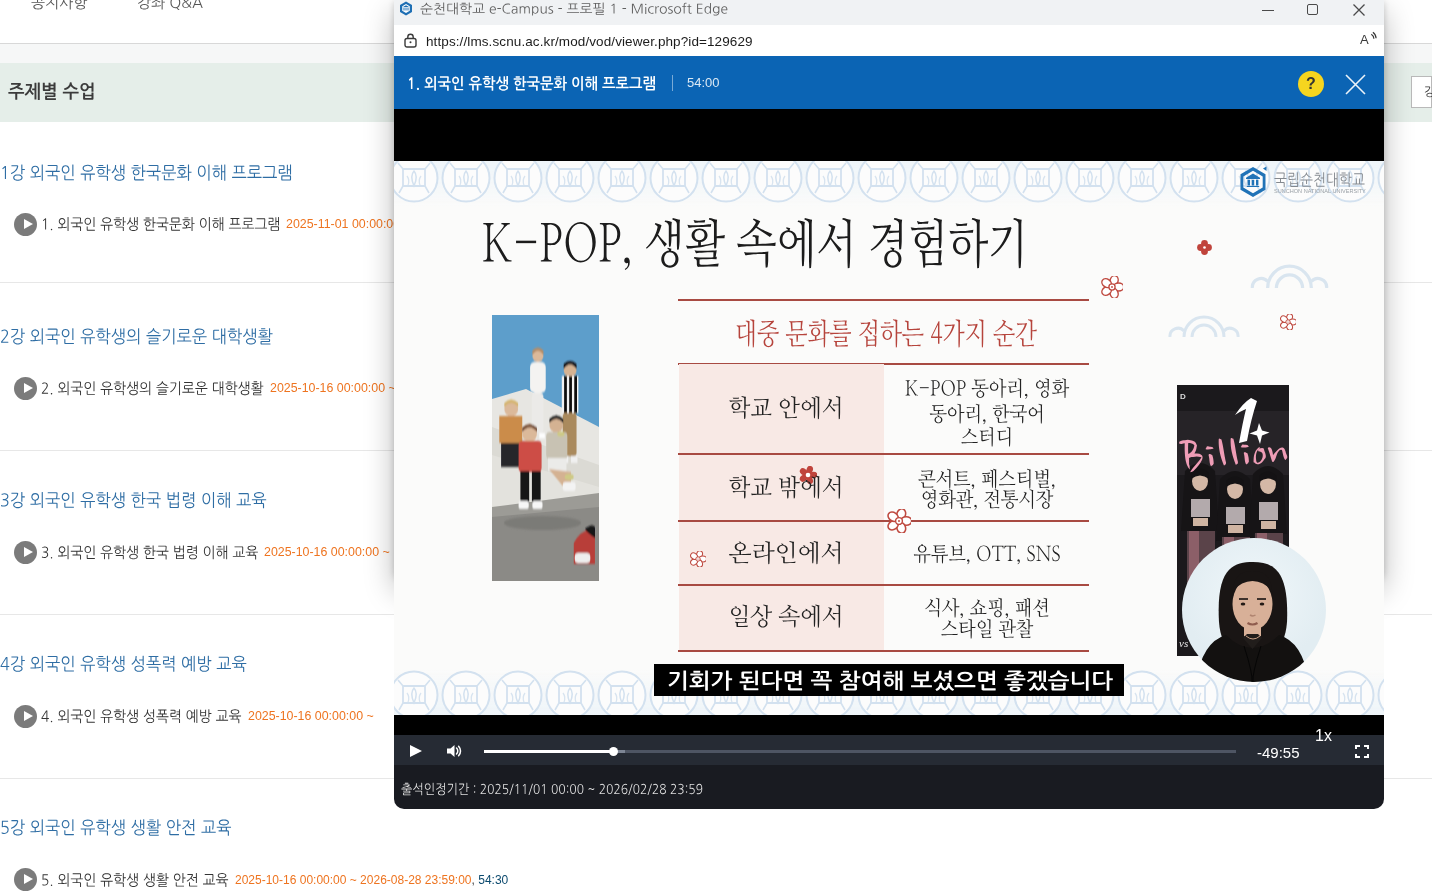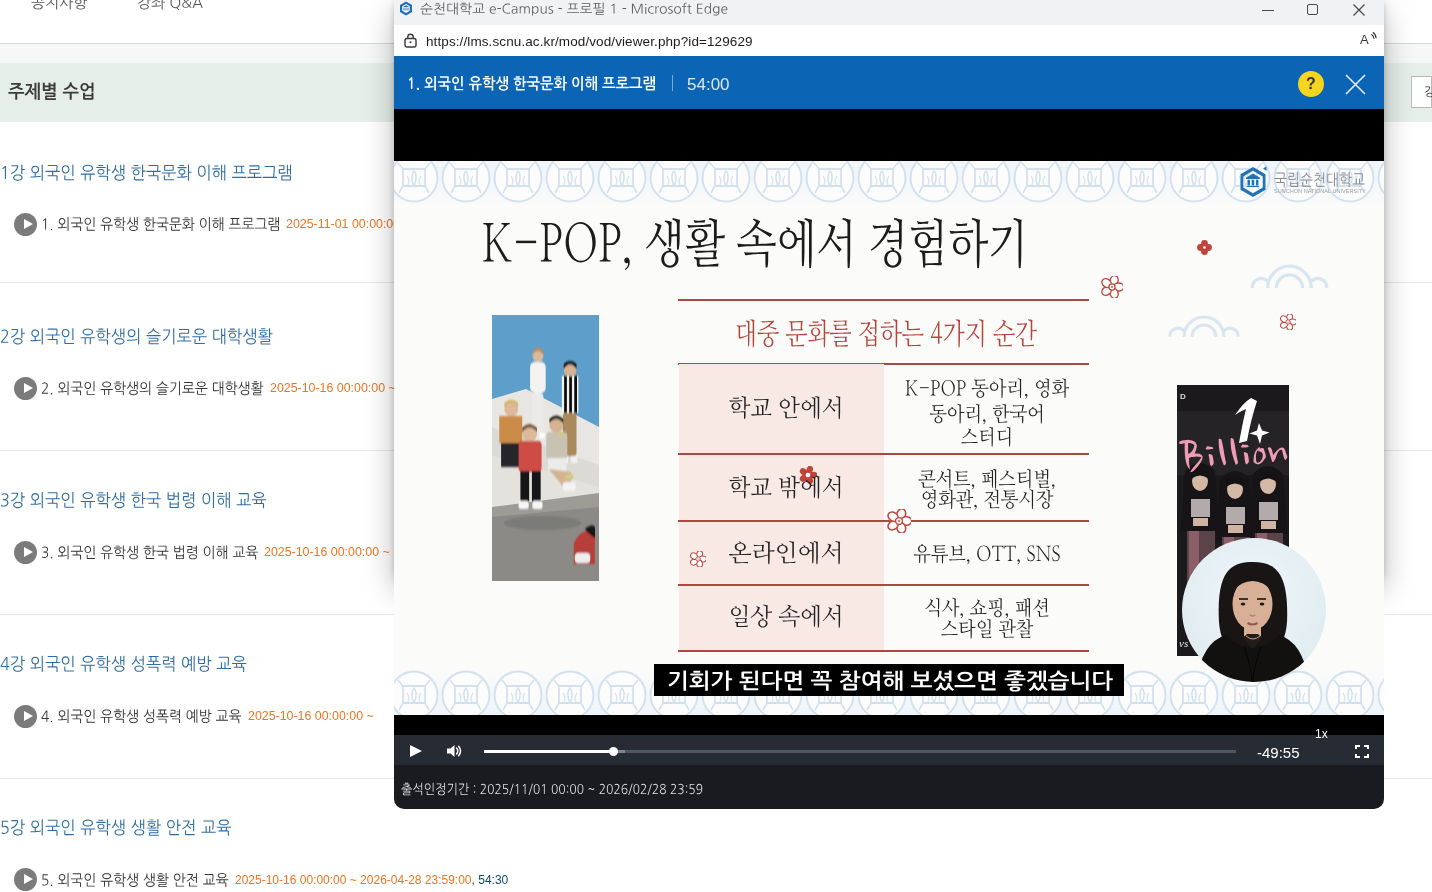--- a/index.html
+++ b/index.html
@@ -23,21 +23,21 @@
     <div class="abs" style="left:14px;top:540.8px;width:23px;height:23px;border-radius:50%;background:#7b7b7b"></div>
     <div class="abs" style="left:23.5px;top:546.8px;width:0;height:0;border-left:9px solid #fff;border-top:5.5px solid transparent;border-bottom:5.5px solid transparent"></div>
     <div class="abs" style="left:14px;top:704.6px;width:23px;height:23px;border-radius:50%;background:#7b7b7b"></div>
     <div class="abs" style="left:23.5px;top:710.6px;width:0;height:0;border-left:9px solid #fff;border-top:5.5px solid transparent;border-bottom:5.5px solid transparent"></div>
     <div class="abs" style="left:14px;top:868.4px;width:23px;height:23px;border-radius:50%;background:#7b7b7b"></div>
     <div class="abs" style="left:23.5px;top:874.4px;width:0;height:0;border-left:9px solid #fff;border-top:5.5px solid transparent;border-bottom:5.5px solid transparent"></div>
 <div class="abs" style="left:286px;top:217.0px;font-size:12.4px;color:#ee7420;white-space:nowrap">2025-11-01 00:00:00 ~</div>
     <div class="abs" style="left:270px;top:381.2px;font-size:12.4px;color:#ee7420;white-space:nowrap">2025-10-16 00:00:00 ~</div>
     <div class="abs" style="left:264px;top:545.3px;font-size:12.4px;color:#ee7420;white-space:nowrap">2025-10-16 00:00:00 ~</div>
     <div class="abs" style="left:248px;top:709.1px;font-size:12.4px;color:#ee7420;white-space:nowrap">2025-10-16 00:00:00 ~</div>
-    <div class="abs" style="left:235px;top:872.9px;font-size:12px;white-space:nowrap"><span style="color:#ee7420">2025-10-16 00:00:00 ~ 2026-04-28 23:59:00</span><span style="color:#444">, </span><span style="color:#0c4a6e">54:30</span></div>
+    <div class="abs" style="left:235px;top:872.9px;font-size:12px;white-space:nowrap"><span style="color:#ee7420">2025-10-16 00:00:00 ~ 2026-08-28 23:59:00</span><span style="color:#444">, </span><span style="color:#0c4a6e">54:30</span></div>
 <svg width="1432" height="892" viewBox="0 0 1432 892" style="position:absolute;left:0;top:0;pointer-events:none">
       <defs>
         <path id="n26" d="M445 597Q445 648 416 677Q389 704 339 704Q314 704 292.5 697.0Q271 690 254 677Q216 644 216 596Q216 567 240 526.5Q264 486 300 444Q336 461 361.5 475.0Q387 489 398 499Q445 540 445 597ZM278 376Q217 352 181 311Q137 264 137 204Q137 135 190 90Q241 51 310 51Q335 51 361 57.5Q387 64 411 75.5Q435 87 456.5 103.0Q478 119 494 138ZM694 19Q702 11 701 10.0Q700 9 689 9H627Q617 9 614.5 9.5Q612 10 605 18L535 93Q446 -6 308 -6Q207 -6 140 44Q66 101 66 201Q66 350 242 417Q216 446 200 465.5Q184 485 176 498Q144 550 144 600Q144 673 208 720Q235 739 270 750.0Q305 761 343 761Q415 761 464 724Q518 679 518 608Q518 528 461 480V481Q444 466 414 447.5Q384 429 338 406Q389 350 436.5 297.0Q484 244 534 188Q566 233 581.5 284.5Q597 336 599 399Q599 410 601 412.0Q603 414 614 414H646Q658 414 660 412.0Q662 410 662 399Q660 333 640 269.0Q620 205 578 145Z"></path>
         <path id="n2d" d="M304 422Q315 422 316.5 420.5Q318 419 318 408V364Q318 353 316.5 351.5Q315 350 304 350H70Q59 350 57.5 351.5Q56 353 56 364V408Q56 419 57.5 420.5Q59 422 70 422Z"></path>
         <path id="n2e" d="M108 4Q108 25 122.5 39.5Q137 54 158 54Q179 54 193.5 39.5Q208 25 208 4Q208 -17 193.5 -31.5Q179 -46 158 -46Q137 -46 122.5 -31.5Q108 -17 108 4Z"></path>
         <path id="n2f" d="M360 762Q372 762 373.5 760.0Q375 758 371 746L92 -60Q88 -70 86 -71.5Q84 -73 73 -73H31Q19 -73 17.5 -71.0Q16 -69 20 -58L299 747Q303 758 305.5 760.0Q308 762 321 762Z"></path>
         <path id="n30" d="M479 371Q479 685 307 685Q135 685 135 371Q135 56 307 56Q479 56 479 371ZM551 371Q551 -7 307 -7Q61 -7 61 371Q61 528 109 626Q170 749 307 749Q442 749 504 626Q527 577 539 514.0Q551 451 551 371Z"></path>
         <path id="n31" d="M369 11Q369 -3 355 -3H314Q300 -3 300 11V661Q269 635 242 612.0Q215 589 185 563Q174 554 165 565L145 589Q142 594 142 599.5Q142 605 147 609L302 739Q306 743 314 743H341Q362 743 365.5 739.5Q369 736 369 715Z"></path>
         <path id="n32" d="M90 -3Q79 -3 73.5 -2.5Q68 -2 65.5 0.5Q63 3 62.5 8.5Q62 14 62 25L63 47Q63 60 71 68L236 250Q420 449 420 552Q420 612 380 652Q341 691 283 691Q202 691 114 646Q100 639 98 652L92 685Q89 702 102 706Q153 729 194 740.0Q235 751 278 751Q374 751 431 703Q495 651 495 555Q495 518 477 474.0Q459 430 427 382Q407 354 370.5 309.0Q334 264 287 213Q252 175 217.5 136.0Q183 97 148 59H498Q512 59 512 45V11Q512 -3 498 -3Z"></path>
         <path id="n33" d="M77 14Q62 18 64 37L68 76Q70 88 84 82Q126 65 163.5 58.0Q201 51 251 50Q330 49 384 90Q447 132 447 213Q447 355 234 355H182Q169 355 169 366V403Q169 416 182 416H187Q294 416 354 439Q445 474 445 565Q445 594 429.5 618.5Q414 643 388 660Q364 674 334 682.0Q304 690 271 690Q237 690 196 681.0Q155 672 117 657Q104 652 102 665L98 702Q95 716 111 722Q156 737 195 744.0Q234 751 278 751Q379 751 443 708Q516 659 516 565Q516 498 468 449Q428 406 364 386Q396 382 423.5 369.0Q451 356 471 333Q494 308 506 276.5Q518 245 518 207Q518 157 497.5 116.5Q477 76 439 47Q402 20 354 4.5Q306 -11 247 -10Q194 -9 155.5 -4.0Q117 1 77 14Z"></path>
@@ -449,21 +449,21 @@
 <path d="M3.8 5.5 V4 a2.7 2.7 0 0 1 5.4 0 V5.5" fill="none" stroke="#3a3a3a" stroke-width="1.4"></path>
 <circle cx="6.5" cy="9.3" r="1" fill="#3a3a3a"></circle>
       </svg>
       <div class="abs" style="left:32px;top:34px;font-size:13.5px;color:#1c1c1c;letter-spacing:.1px">https://lms.scnu.ac.kr/mod/vod/viewer.php?id=129629</div>
       <svg class="abs" style="left:966px;top:31px" width="17" height="15" viewBox="0 0 17 15">
 <text x="0" y="12.5" font-family="Liberation Sans" font-size="13" fill="#3a3a3a">A</text>
 <path d="M11.3 3.2 a5.5 5.5 0 0 1 2.6 4.6 M12.9 1.2 a8 8 0 0 1 3.2 6" fill="none" stroke="#3a3a3a" stroke-width="1.2"></path>
       </svg>
       <div class="abs" style="left:0;top:56px;width:990px;height:53px;background:#0b64b4"></div>
       <div class="abs" style="left:278px;top:75px;width:1px;height:16px;background:rgba(255,255,255,.45)"></div>
-      <div class="abs" style="left:293px;top:75px;font-size:17px;color:rgba(255,255,255,.85)">54:00</div>
+      <div class="abs" style="left:293px;top:75px;font-size:13px;color:rgba(255,255,255,.85)">54:00</div>
       <div class="abs" style="left:904px;top:71px;width:26px;height:26px;border-radius:50%;background:#f6d51f"></div>
       <div class="abs" style="left:904px;top:71px;width:26px;height:26px;text-align:center;font-size:16px;font-weight:bold;color:#333;line-height:26px">?</div>
       <svg class="abs" style="left:951px;top:74px" width="21" height="21" viewBox="0 0 21 21">
 <path d="M1 1 L20 20 M20 1 L1 20" stroke="rgba(255,255,255,.92)" stroke-width="1.6"></path>
       </svg>
       <div class="abs" style="left:0;top:109px;width:990px;height:626px;background:#000"></div>
       <div class="abs" id="slide" style="left:0;top:161px;width:990px;height:554px;background:#fbfbfa;overflow:hidden">
         <svg class="abs" style="left:0;top:0px" width="990" height="47" viewBox="0 0 990 47" opacity="0.75">
           <defs>
             <linearGradient id="bwt" x1="0" y1="0" x2="0" y2="1">
@@ -1013,21 +1013,21 @@
       <div class="abs" style="left:16px;top:744.5px;width:0;height:0;border-left:12px solid #fff;border-top:6.5px solid transparent;border-bottom:6.5px solid transparent"></div>
       <svg class="abs" style="left:52px;top:743px" width="16" height="16" viewBox="0 0 16 16">
 <path d="M1 5.5 H4.5 L8.5 2 V14 L4.5 10.5 H1 Z" fill="#fff"></path>
 <path d="M10.5 5 a4.2 4.2 0 0 1 0 6 M12.6 3.2 a7 7 0 0 1 0 9.6" fill="none" stroke="#fff" stroke-width="1.5" stroke-linecap="round"></path>
       </svg>
       <div class="abs" style="left:90px;top:750px;width:752px;height:3px;background:#4e5563"></div>
       <div class="abs" style="left:90px;top:750px;width:129.5px;height:3px;background:#fff"></div>
       <div class="abs" style="left:219.5px;top:750px;width:11.5px;height:3px;background:#7d8594"></div>
       <div class="abs" style="left:215px;top:747px;width:9px;height:9px;border-radius:50%;background:#fff"></div>
       <div class="abs" style="left:863px;top:744px;width:36px;font-size:15px;color:#fff">-49:55</div>
-      <div class="abs" style="left:921px;top:727px;font-size:12px;color:#fff">1x</div>
+      <div class="abs" style="left:921px;top:727px;font-size:16px;color:#fff">1x</div>
       <svg class="abs" style="left:961px;top:745px" width="14" height="13" viewBox="0 0 14 13">
 <path d="M1 4 V1 H5 M9 1 H13 V4 M13 9 V12 H9 M5 12 H1 V9" fill="none" stroke="#fff" stroke-width="2"></path>
       </svg>
       <div class="abs" style="left:0;top:765px;width:990px;height:44px;background:#191b21;border-radius:0 0 10px 10px"></div>
     </div>
 <div class="abs" style="left:1274px;top:188px;font-size:5.8px;letter-spacing:0px;color:#9aa0a6;transform:scale(.96,1);transform-origin:0 0;font-family:'Liberation Sans',sans-serif">SUNCHON NATIONAL UNIVERSITY</div>
 <svg width="1432" height="892" viewBox="0 0 1432 892" style="position:absolute;left:0;top:0;pointer-events:none">
       <g fill="#5f5f5f">
         <use href="#nc21c" transform="translate(420.00 13.50) scale(0.013853 -0.013200)"></use>
         <use href="#ncc9c" transform="translate(433.02 13.50) scale(0.013853 -0.013200)"></use>

